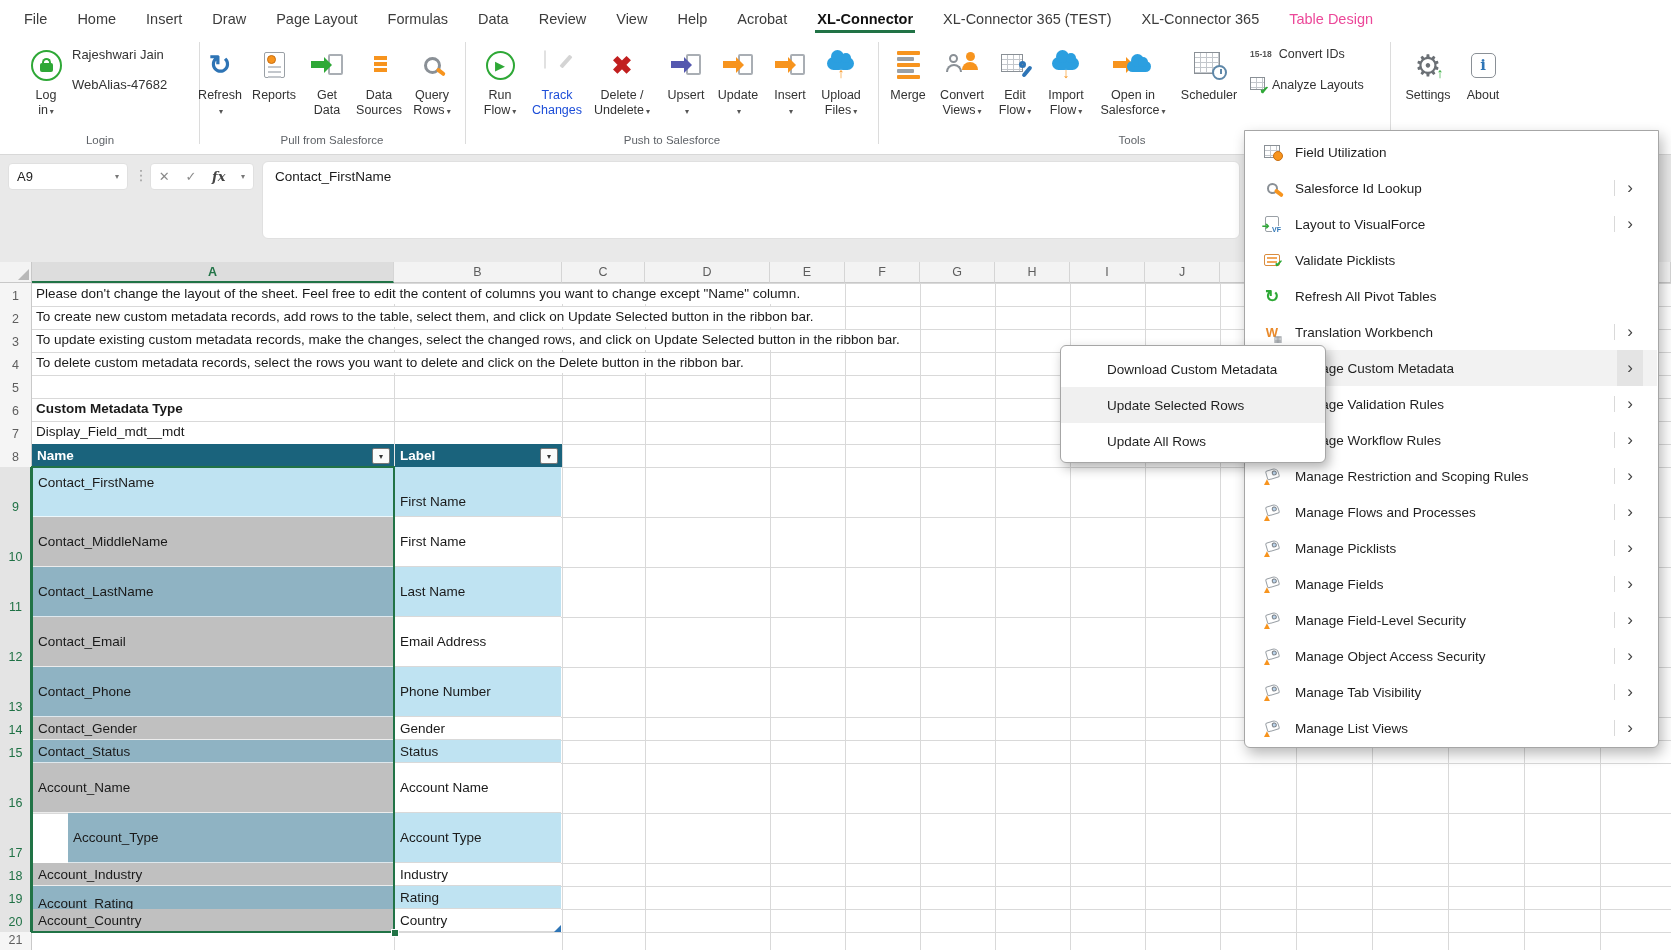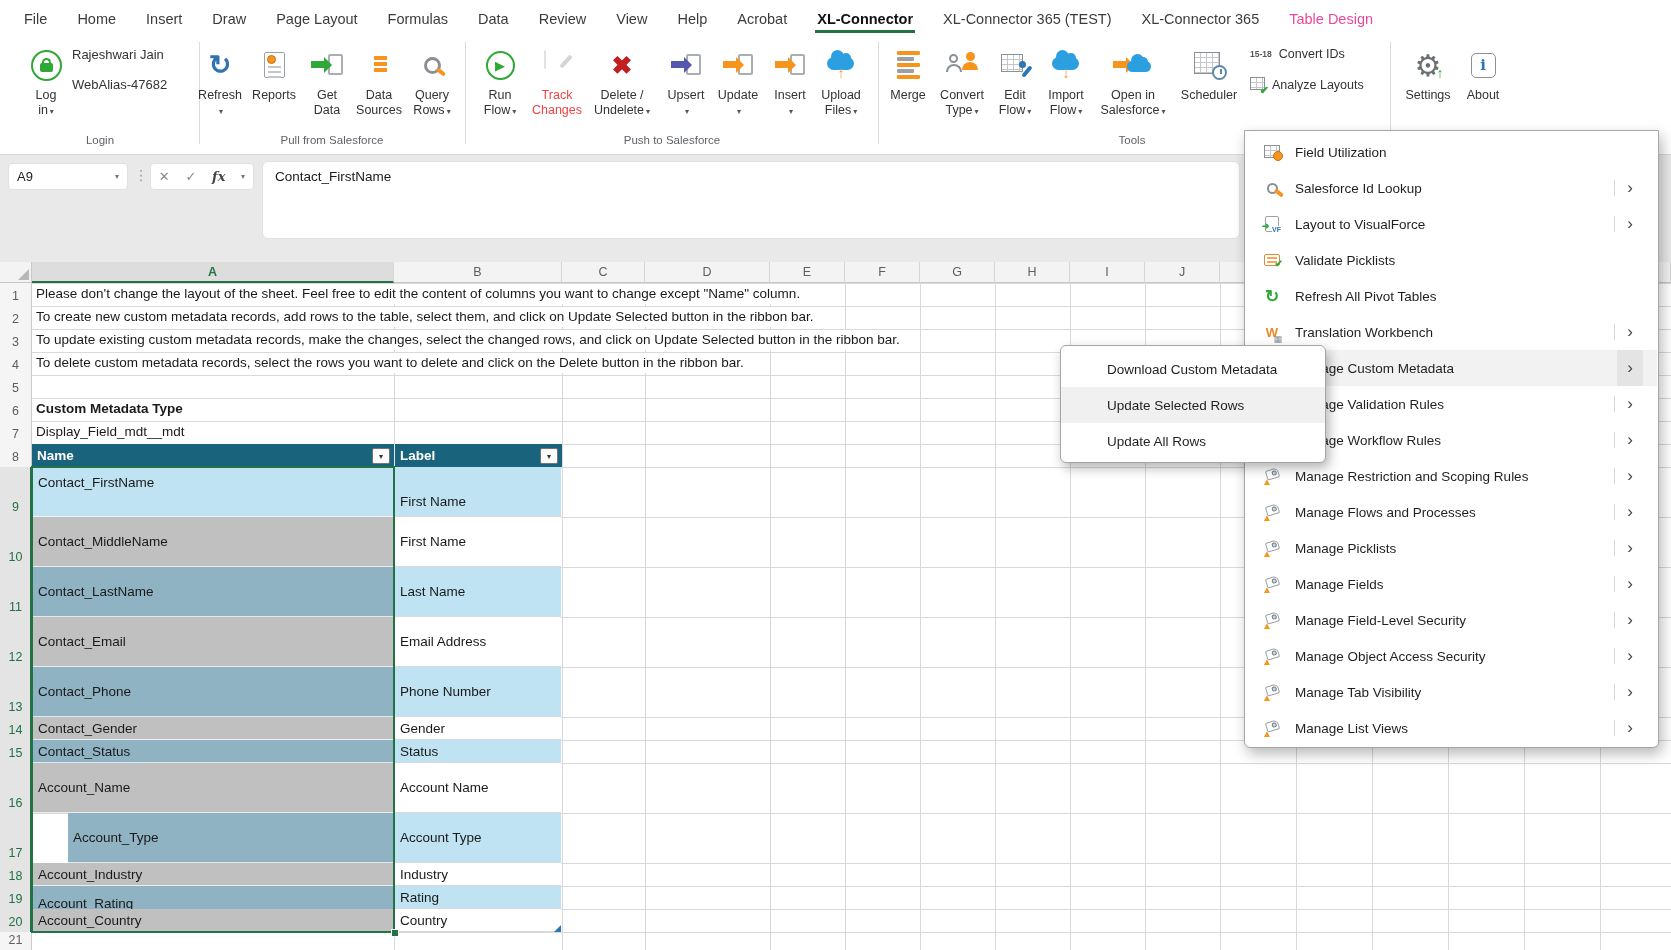--- a/index.html
+++ b/index.html
@@ -15,21 +15,21 @@
   .tab.green { color:#ec4899; }
 
   
   #ribbon { position:absolute; left:0; top:36px; width:1671px; height:119px; background:#fff;
             border-bottom:1px solid #D8D8D8; }
   .vsep { position:absolute; top:6px; height:102px; width:1px; background:#DCDCDC; }
   .glabel { position:absolute; top:98px; font-size:11.5px; color:#5f6368; transform:translateX(-50%); white-space:nowrap; }
   .rbtn { position:absolute; top:6px; height:88px; display:flex; flex-direction:column; align-items:center; }
   .ric  { height:46px; display:flex; align-items:center; justify-content:center; }
   .rl   { font-size:12.5px; line-height:15px; color:#333; text-align:center; white-space:nowrap; }
-  .rbtn.dis .rl { color:#ef4444; }
+  .rbtn.dis .rl { color:#1d4ed8; }
   .rbtn.dis .ric { opacity:.55; filter:grayscale(1); }
   .car { font-size:8px; color:#555; margin-left:2px; }
 
   
   .lockc{width:31px;height:31px;border:2.5px solid #2EA836;border-radius:50%;display:flex;flex-direction:column;align-items:center;justify-content:center;}
   .shk{width:9px;height:6px;border:2px solid #2EA836;border-bottom:none;border-radius:5px 5px 0 0;}
   .lkb{width:13px;height:9px;background:#2EA836;border-radius:2px;margin-top:-1px;}
   .big-glyph{font-size:27px;font-weight:bold;}
   .doc{width:21px;height:26px;background:#fff;border:1.5px solid #9AA0A6;border-radius:2px;position:relative;}
   .doc i{display:block;height:2px;background:#C3C7CC;margin:3px 3px 0;}
@@ -311,21 +311,21 @@
     <div class="rbtn" style="left:934px;width:56px;">
       <span class="ric">
           <span style="position:relative;width:32px;height:26px;">
         <span class="pW" style="position:absolute;left:3px;top:2px;"></span>
             <span class="pB" style="position:absolute;left:0;top:12px;"></span>
         <span class="pWo" style="position:absolute;right:3px;top:0;"></span>
             <span class="pBo" style="position:absolute;right:0;top:10px;"></span>
           </span>
         </span>
       <span class="rl">Convert</span>
-      <span class="rl"><span>Type</span><span class="car">▾</span></span>
+      <span class="rl"><span>Views</span><span class="car">▾</span></span>
     </div>
     <div class="rbtn" style="left:992px;width:46px;">
       <span class="ric">
           <span style="position:relative;width:28px;height:22px;">
         <span class="gridic" style="position:absolute;left:0;top:0;width:22px;height:18px;"></span>
         <span class="wrench"></span>
             <span class="wrhead"></span>
           </span>
         </span>
       <span class="rl">Edit</span>

